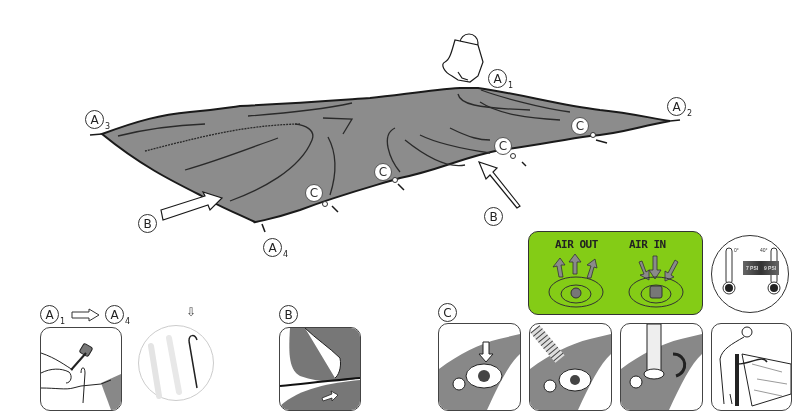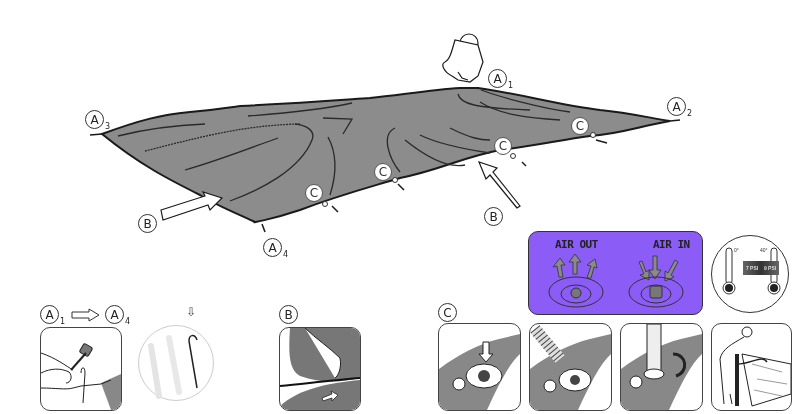--- a/index.html
+++ b/index.html
@@ -2,21 +2,21 @@
 <html><head>
 <meta charset="utf-8">
 <style>
   html, body { margin: 0; padding: 0; background: #ffffff; }
   body { width: 796px; height: 414px; position: relative; overflow: hidden; font-family: "Liberation Sans", sans-serif; }
   .abs { position: absolute; }
   .callout { position: absolute; display: flex; align-items: flex-end; font-family: "DejaVu Sans", sans-serif; color: #222; }
   .circ { width: 17px; height: 17px; border: 1px solid #333; border-radius: 50%; background: #fff; display: flex; align-items: center; justify-content: center; font-size: 12px; line-height: 1; }
   .sub { font-size: 8px; margin-left: 1px; margin-bottom: -2px; }
   .cbadge { position: absolute; width: 16px; height: 16px; border-radius: 50%; background: #fff; border: 1px solid #555; display: flex; align-items: center; justify-content: center; font-size: 12px; color: #333; font-family: "DejaVu Sans", sans-serif; }
-  .airbox { position: absolute; left: 528px; left: 528px; top: 231px; width: 173px; height: 82px; border: 1.5px solid #333; border-radius: 10px; background: #8b5cf6; text-align: center; }
+  .airbox { position: absolute; left: 528px; left: 528px; top: 231px; width: 173px; height: 82px; border: 1.5px solid #333; border-radius: 10px; background: #84cc16; text-align: center; }
   .airlabel { position: absolute; top: 6px; font-family: "DejaVu Sans Mono", monospace; font-weight: bold; font-size: 11px; letter-spacing: -0.5px; color: #222; }
   .panel { position: absolute; border: 1.5px solid #444; border-radius: 10px; background: #fff; overflow: hidden; }
   .psi { position: absolute; left: 31px; top: 25px; width: 36px; height: 14px; background: linear-gradient(90deg, #666, #333, #666); color: #ddd; font-size: 5px; display: flex; align-items: center; justify-content: space-around; font-weight: bold; }
 </style>
 </head>
 <body>
 
 <svg class="abs" style="left:0;top:0" width="796" height="260" viewBox="0 0 796 260">
   <path d="M102,134 C140,120 160,115 190,112 C215,110 225,108 240,106 C300,103 340,100 370,98 C400,95 430,90 460,88 L478,88 C520,94 560,105 600,110 C630,113 650,118 670,121 C640,126 620,134 590,136 C560,140 540,145 500,150 C460,158 440,170 400,178 C360,190 340,195 300,210 C270,220 250,223 255,222 C230,210 215,205 200,195 C170,180 140,165 102,134 Z" fill="#8c8c8c" stroke="#1a1a1a" stroke-width="2"></path>
   <g stroke="#2a2a2a" stroke-width="1.3" fill="none">
@@ -85,21 +85,21 @@
 <div class="callout" style="left:484px;top:207px">
   <div class="circ">B</div>
 </div>
 <div class="cbadge" style="left:305px;top:184px">C</div>
 <div class="cbadge" style="left:374px;top:163px">C</div>
 <div class="cbadge" style="left:494px;top:137px">C</div>
 <div class="cbadge" style="left:571px;top:117px">C</div>
 
 <div class="airbox">
   <span class="airlabel" style="left:26px">AIR OUT</span>
-  <span class="airlabel" style="left:124px">AIR IN</span>
+  <span class="airlabel" style="left:100px">AIR IN</span>
   <svg class="abs" style="left:0;top:0" width="173" height="82">
     <g fill="#8a8a8a" stroke="#333" stroke-width="0.8">
       <path d="M30,45 L28,34 L24,35 L31,26 L36,33 L32,33 L34,45 Z"></path>
       <path d="M44,42 L44,30 L40,30 L46,22 L52,30 L48,30 L48,42 Z"></path>
       <path d="M58,46 L62,34 L58,33 L66,27 L68,36 L65,35 L62,46 Z"></path>
       <path d="M110,30 L115,42 L111,43 L120,48 L120,38 L117,40 L113,29 Z"></path>
       <path d="M124,24 L124,38 L120,38 L126,47 L132,38 L128,38 L128,24 Z"></path>
       <path d="M146,28 L139,41 L136,39 L136,49 L145,45 L142,43 L149,30 Z"></path>
     </g>
     <g fill="none" stroke="#333" stroke-width="1">

